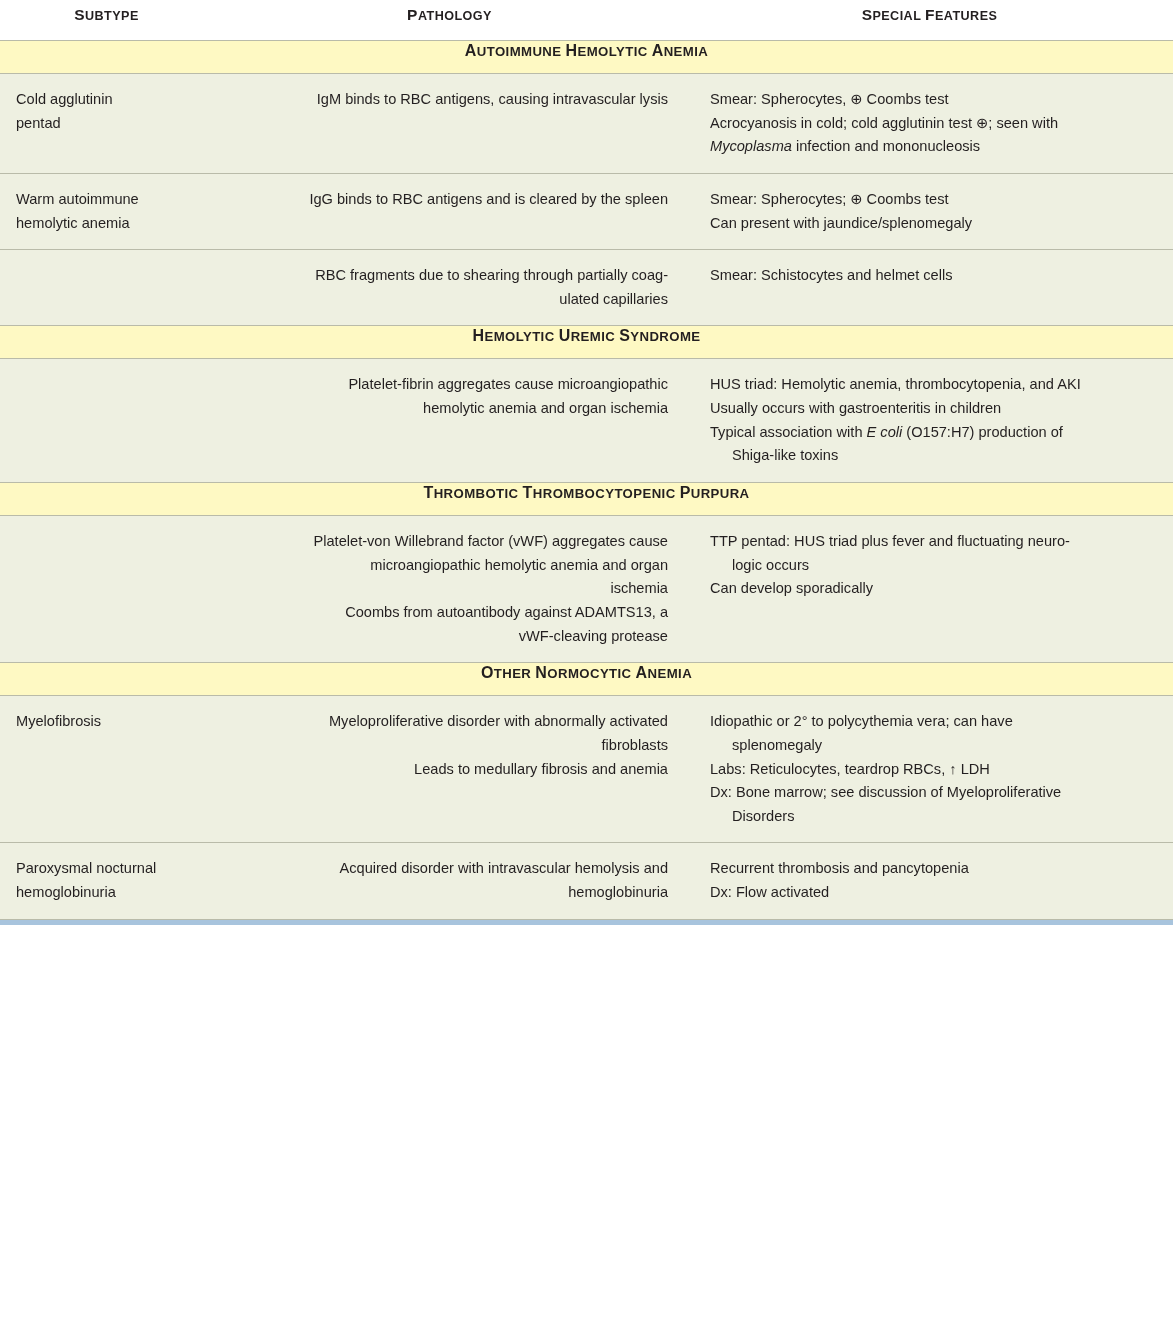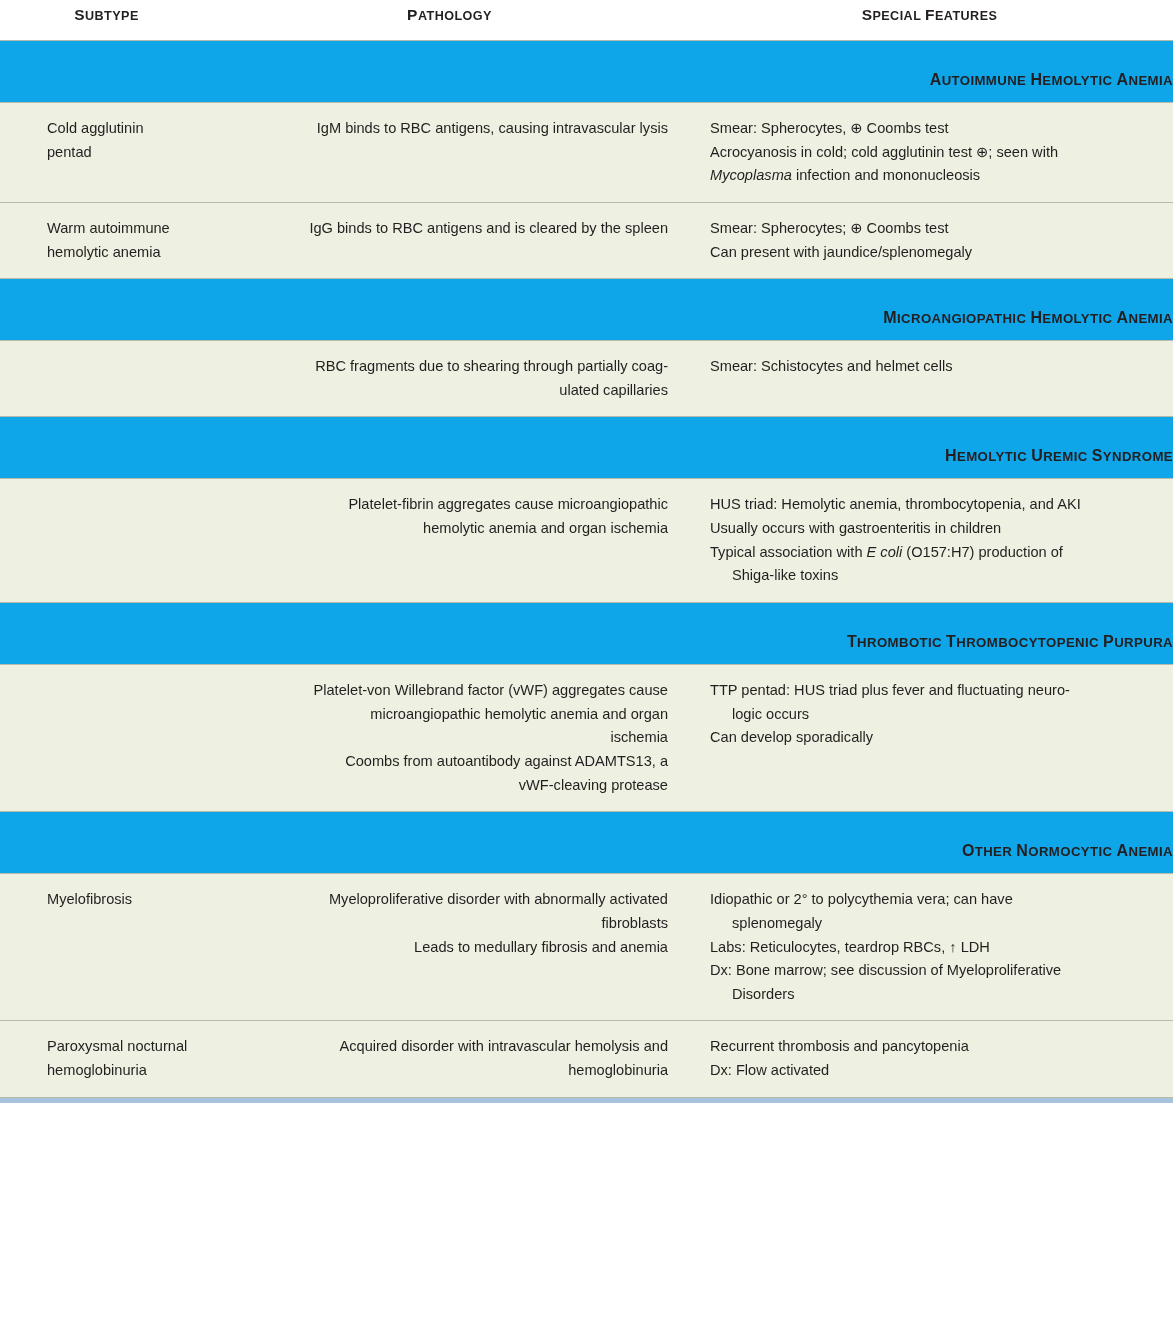--- a/index.html
+++ b/index.html
@@ -41,44 +41,44 @@
     letter-spacing: 0.3px;
     text-align: center;
     color: #231f20;
   }
   
   .smcap .b { font-size: 15.5px; }
   .smcap { font-size: 12.6px; font-weight: bold; letter-spacing: 0.45px; }
 
   
   tr.section-row td {
-    background: #0ea5e9;
-    text-align: right;
-    padding: 30px 0 13px 0;
+    background: #fef9c3;
+    text-align: center;
+    padding: 1px 0 13px 0;
     border-top: 1px solid #b9bba9;
     border-bottom: 1px solid #b9bba9;
   }
   .section-title {
     font-size: 13.2px;
     font-weight: bold;
     letter-spacing: 0.4px;
   }
   .section-title .b { font-size: 16px; }
 
   
   tr.data-row > td {
     background: #eef0e1;
     vertical-align: top;
     padding: 14px 14px 14px 0;
     border-top: 1px solid #b9bba9;
     font-size: 14.6px;
     line-height: 1.62;
   }
   tr.data-row > td.col-subtype {
-    padding-left: 47px;
+    padding-left: 16px;
     padding-right: 10px;
   }
   tr.data-row > td.col-path {
     padding-left: 26px;
     padding-right: 18px;
     text-align: right;
   }
   tr.data-row > td.col-feat {
     padding-left: 24px;
     padding-right: 16px;
@@ -158,25 +158,20 @@
           <span class="line">IgG binds to RBC antigens and is cleared by the spleen</span>
         </td>
         <td class="col-feat">
           <span class="line">Smear: Spherocytes; ⊕ Coombs test</span>
           <span class="line">Can present with jaundice/splenomegaly</span>
         </td>
       </tr>
 
 
 
-      <tr class="section-row">
-        <td colspan="3">
-          <div class="section-title"><span class="b">M</span>ICROANGIOPATHIC <span class="b">H</span>EMOLYTIC <span class="b">A</span>NEMIA</div>
-        </td>
-      </tr>
 
       <tr class="data-row">
         <td class="col-subtype"></td>
         <td class="col-path">
           <span class="line">RBC fragments due to shearing through partially coag-</span>
           <span class="line">ulated capillaries</span>
         </td>
         <td class="col-feat">
           <span class="line">Smear: Schistocytes and helmet cells</span>
         </td>

